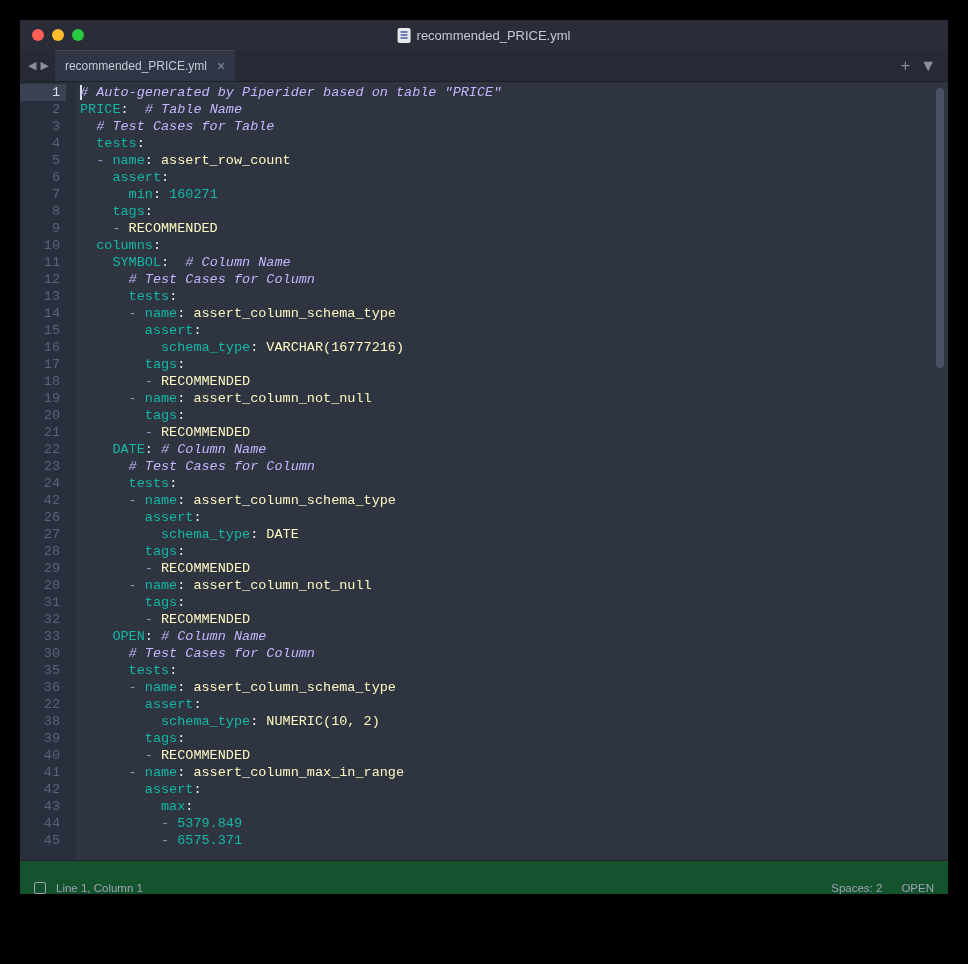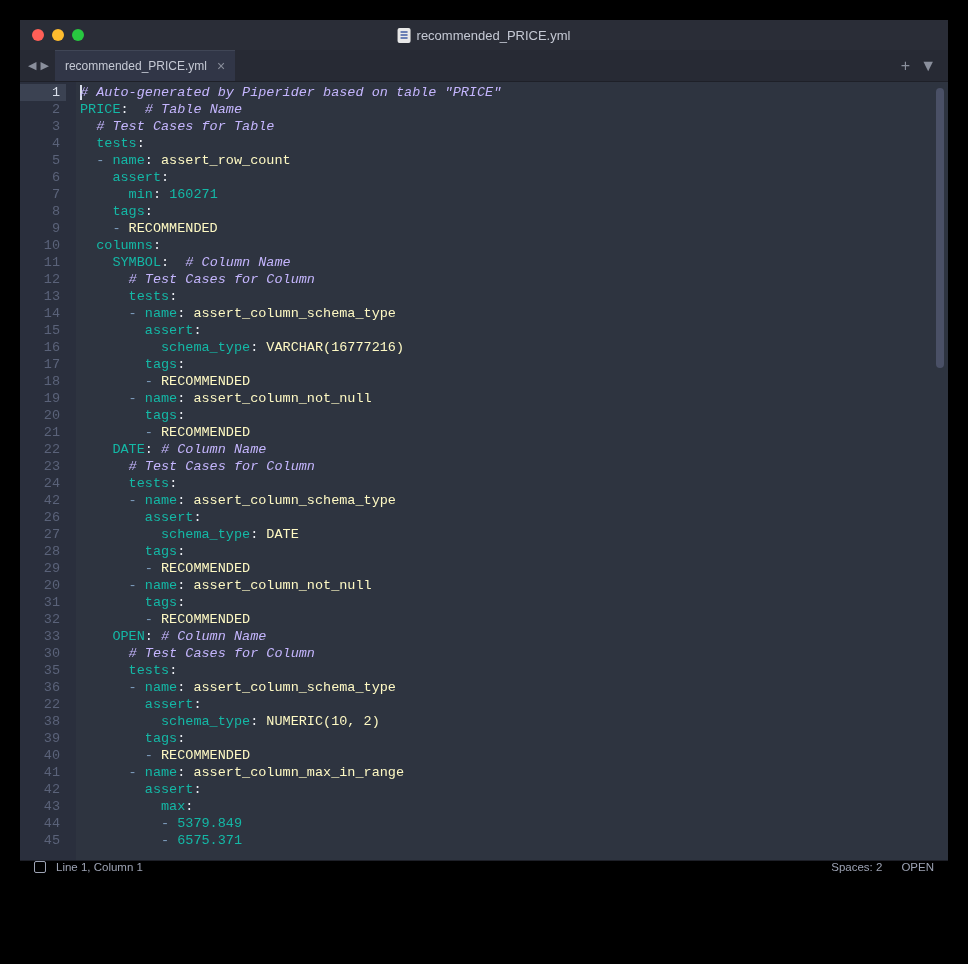--- a/index.html
+++ b/index.html
@@ -120,23 +120,23 @@
   border-radius: 4px;
 }
 .c-comment { color: #c4b5fd; font-style: italic; }
 .c-key { color: #14b8a6; }
 .c-string { color: #fef9c3; }
 .c-num { color: #14b8a6; }
 .c-dash { color: #81a1c1; }
 .c-punc { color: #eceff4; }
 .statusbar {
   height: 34px;
-  background: #000000;
-  display: flex;
-  align-items: flex-start;
+  background: #14532d;
+  display: flex;
+  align-items: flex-end;
   padding: 0 14px;
   font-size: 11.5px;
   color: #9da3b4;
   border-top: 1px solid #1e2028;
 }
 .sb-left { display: flex; align-items: center; gap: 10px; }
 .sb-box { width: 12px; height: 12px; border: 1.5px solid #9da3b4; border-radius: 2px; }
 .sb-right { margin-left: auto; display: flex; gap: 19px; }
 </style>
 </head>

